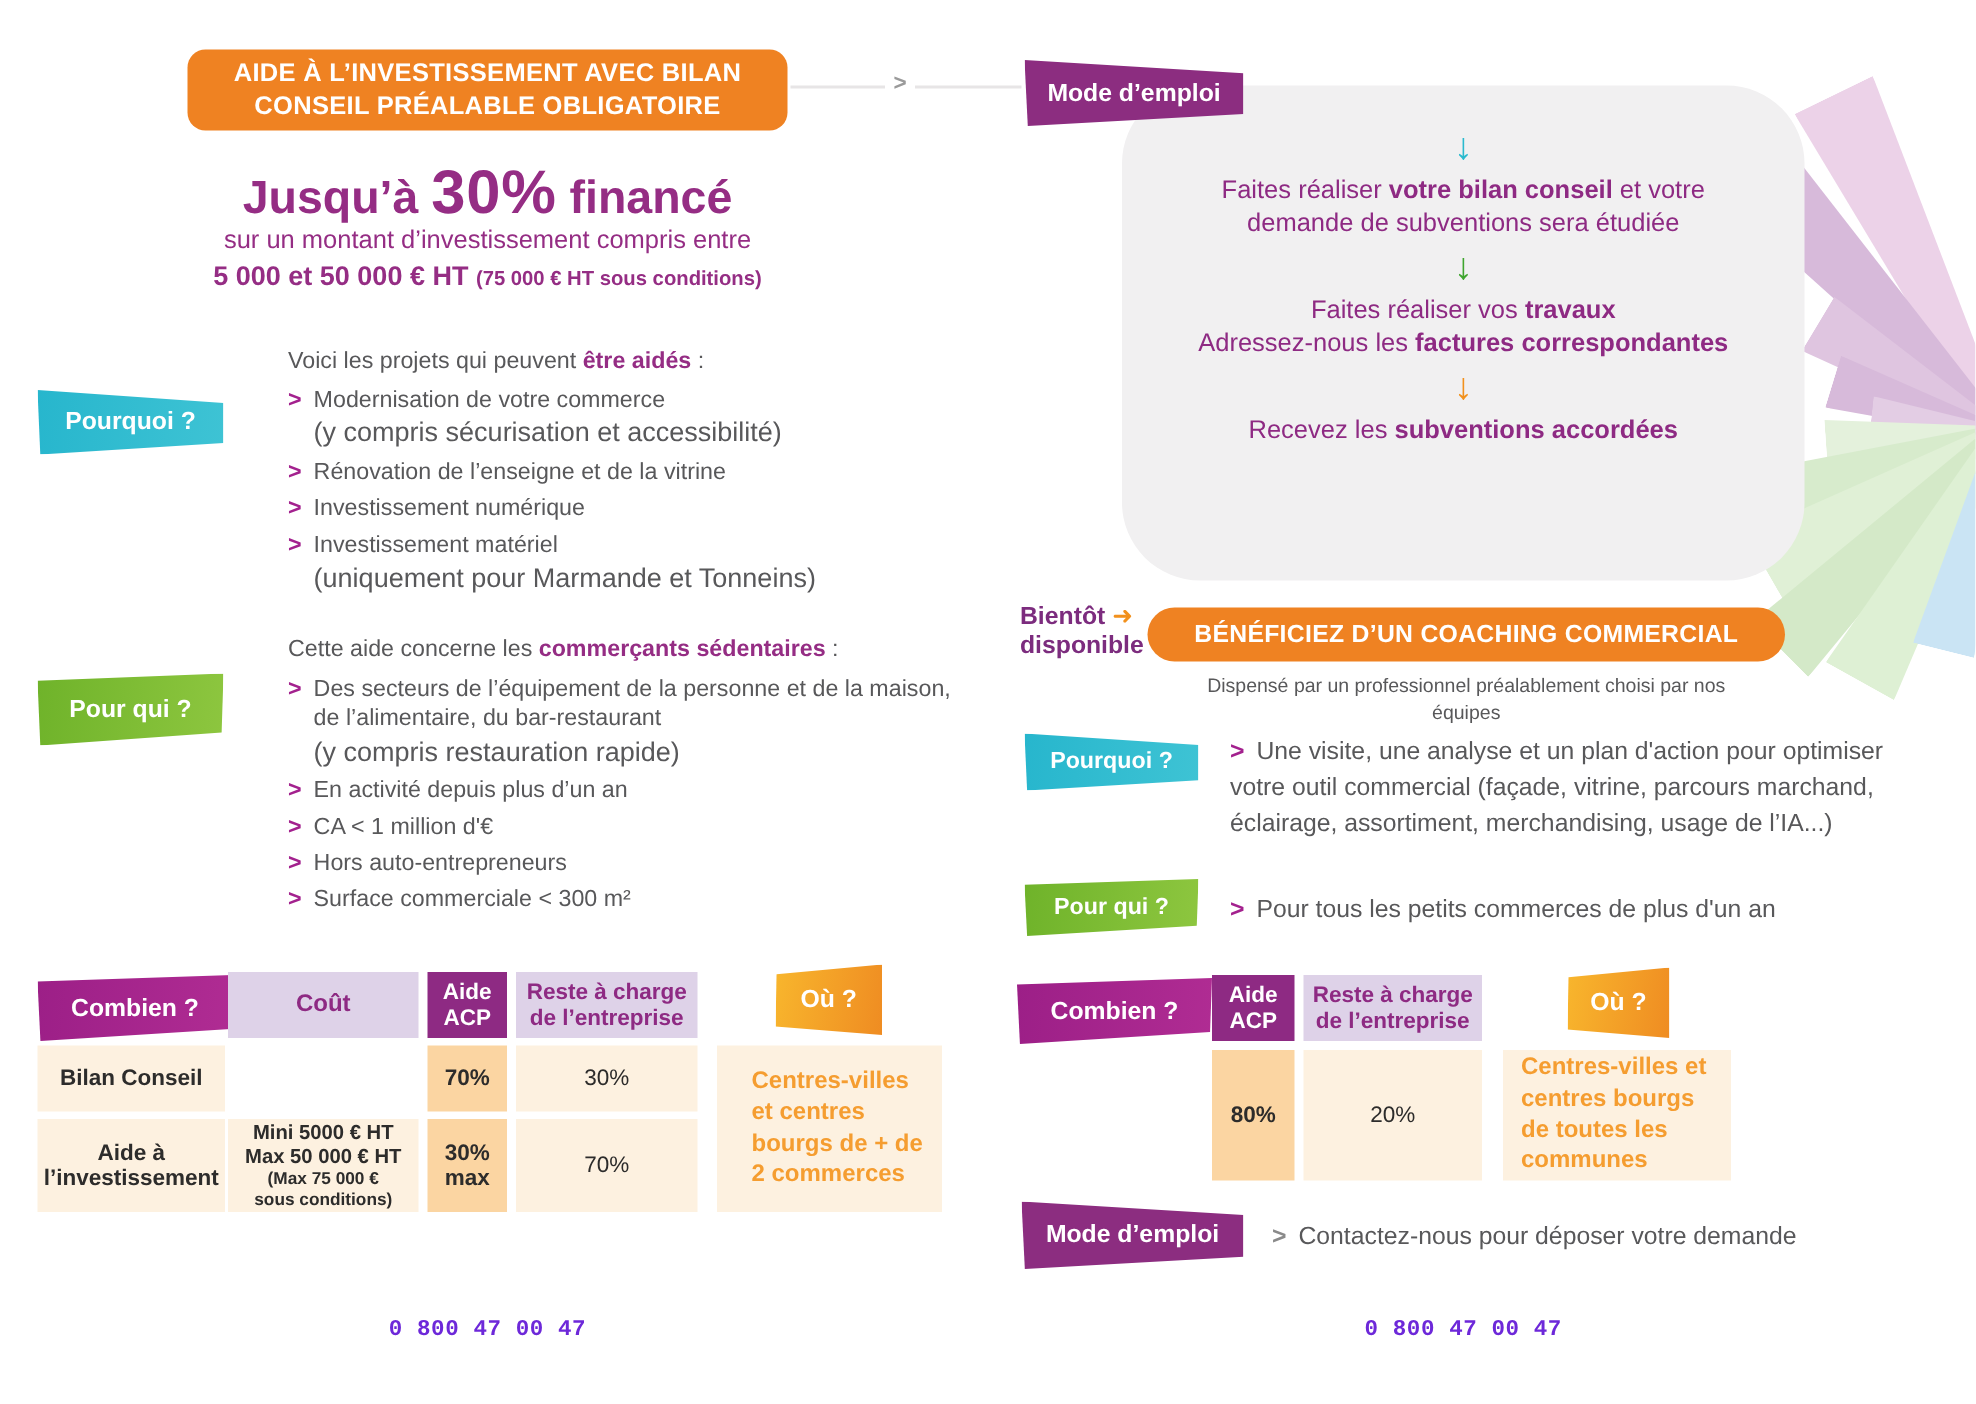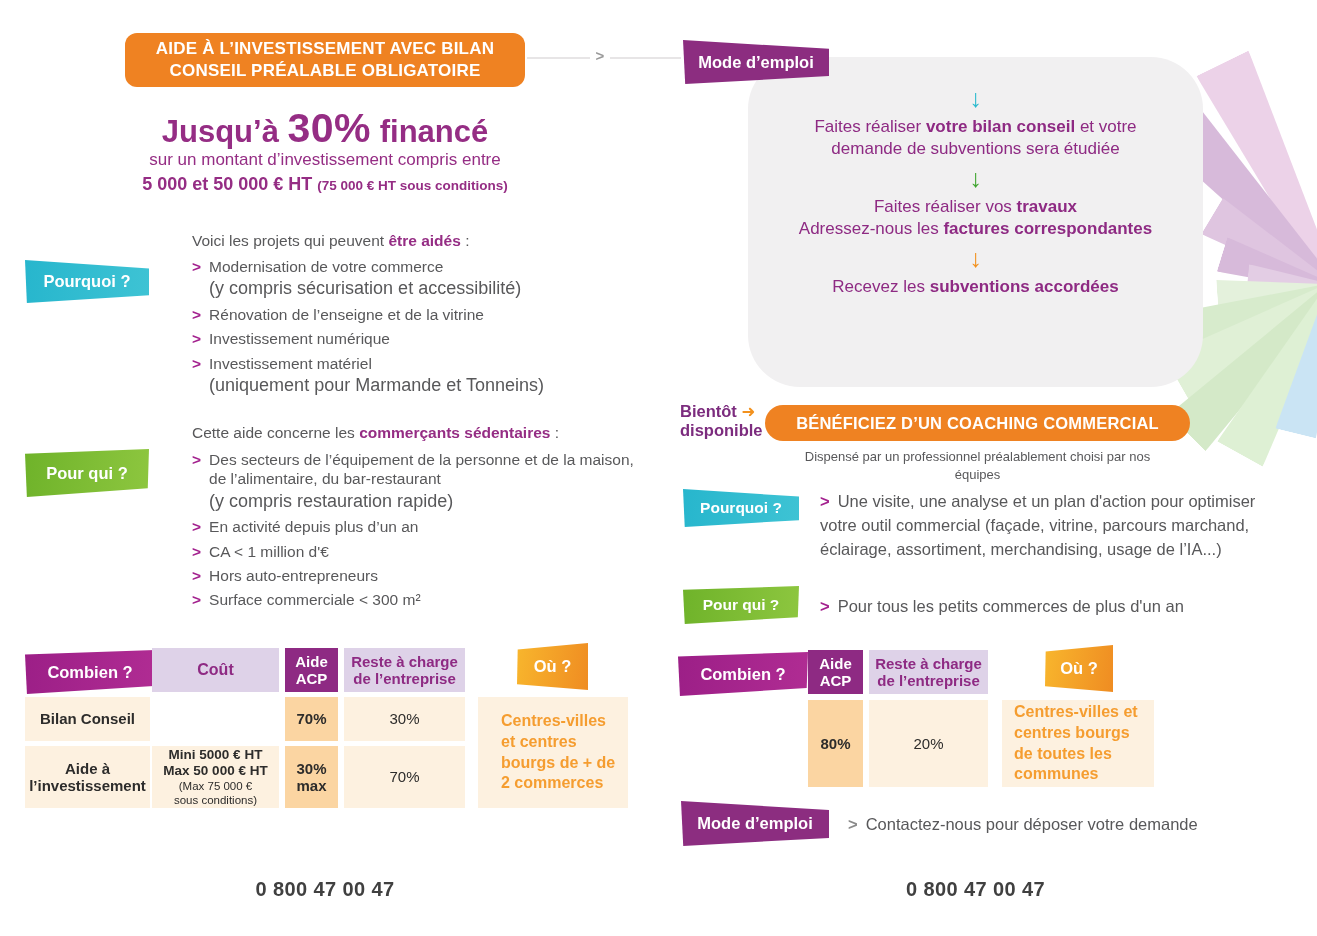--- a/index.html
+++ b/index.html
@@ -42,42 +42,42 @@
   
   .intro{font-size:15.5px;}
   .item{display:flex;font-size:15.5px;color:#58585a;margin-bottom:5px;line-height:1.25;}
   .item .note{font-size:18px;margin-top:1px;}
 
   
   .hdr{position:absolute;background:#ded2e8;color:#8e2a83;font-weight:bold;display:flex;align-items:center;justify-content:center;text-align:center;font-size:15px;line-height:1.15;}
   .hdr.dark{background:#8e2a83;color:#fff;}
   .cell{position:absolute;background:#fdf1e0;display:flex;flex-direction:column;align-items:center;justify-content:center;text-align:center;color:#2d2c2b;font-size:15px;line-height:1.15;}
   .cell.peach{background:#fbd5a2;font-weight:bold;}
-  .cell .sm{font-size:11.5px;font-weight:400;line-height:1.15;margin-top:2px;}
+  .cell .sm{font-size:11.5px;font-weight:700;line-height:1.15;margin-top:2px;}
   .where-cell{position:absolute;background:#fdf1e0;color:#f59d30;font-size:16px;line-height:1.3;display:flex;align-items:center;text-align:left;box-sizing:border-box;padding:10px 12px;font-weight:600;}
 
   
   .howto-box{left:748px;top:57px;width:455px;height:330px;background:#f1f0f1;border-radius:52px;
     display:flex;flex-direction:column;align-items:center;padding-top:24px;box-sizing:border-box;}
   .step{color:#8e2a83;font-size:17px;text-align:center;line-height:1.32;width:430px;}
   .arrow{font-size:25px;font-weight:900;line-height:1;margin:5px 0;}
   .arrow.cyan{color:#2bbace;}
   .arrow.green{color:#3fa52f;}
   .arrow.orange{color:#f2911d;}
 
   
   .soon{left:680px;top:402px;width:90px;color:#7c2c7e;font-weight:bold;font-size:16.5px;line-height:1.15;}
   .soon .arr{color:#f2911d;}
   .coach-banner{left:765px;top:405px;width:425px;height:36px;background:#ef8222;border-radius:18px;
     color:#fff;font-weight:bold;font-size:16.5px;display:flex;align-items:center;justify-content:center;letter-spacing:.2px;}
   .coach-sub{left:790px;top:448px;width:375px;text-align:center;color:#58585a;font-size:13px;line-height:1.35;}
   .rtext{font-size:16.5px;color:#58585a;line-height:1.45;}
 
   
-  .phone{text-align:center;color:#404040;font-weight:bold;font-size:20px;letter-spacing:.4px;}
+  .phone{text-align:center;color:#6d28d9;font-weight:bold;font-size:15px;letter-spacing:.4px;font-family:Liberation Mono, monospace;}
 
   
   .wedge{position:absolute;transform-origin:100% 50%;clip-path:polygon(0 0,100% 38%,100% 62%,0 100%);}
 </style>
 </head>
 <body>
 
 <div id="canvas">
 
   <div>

